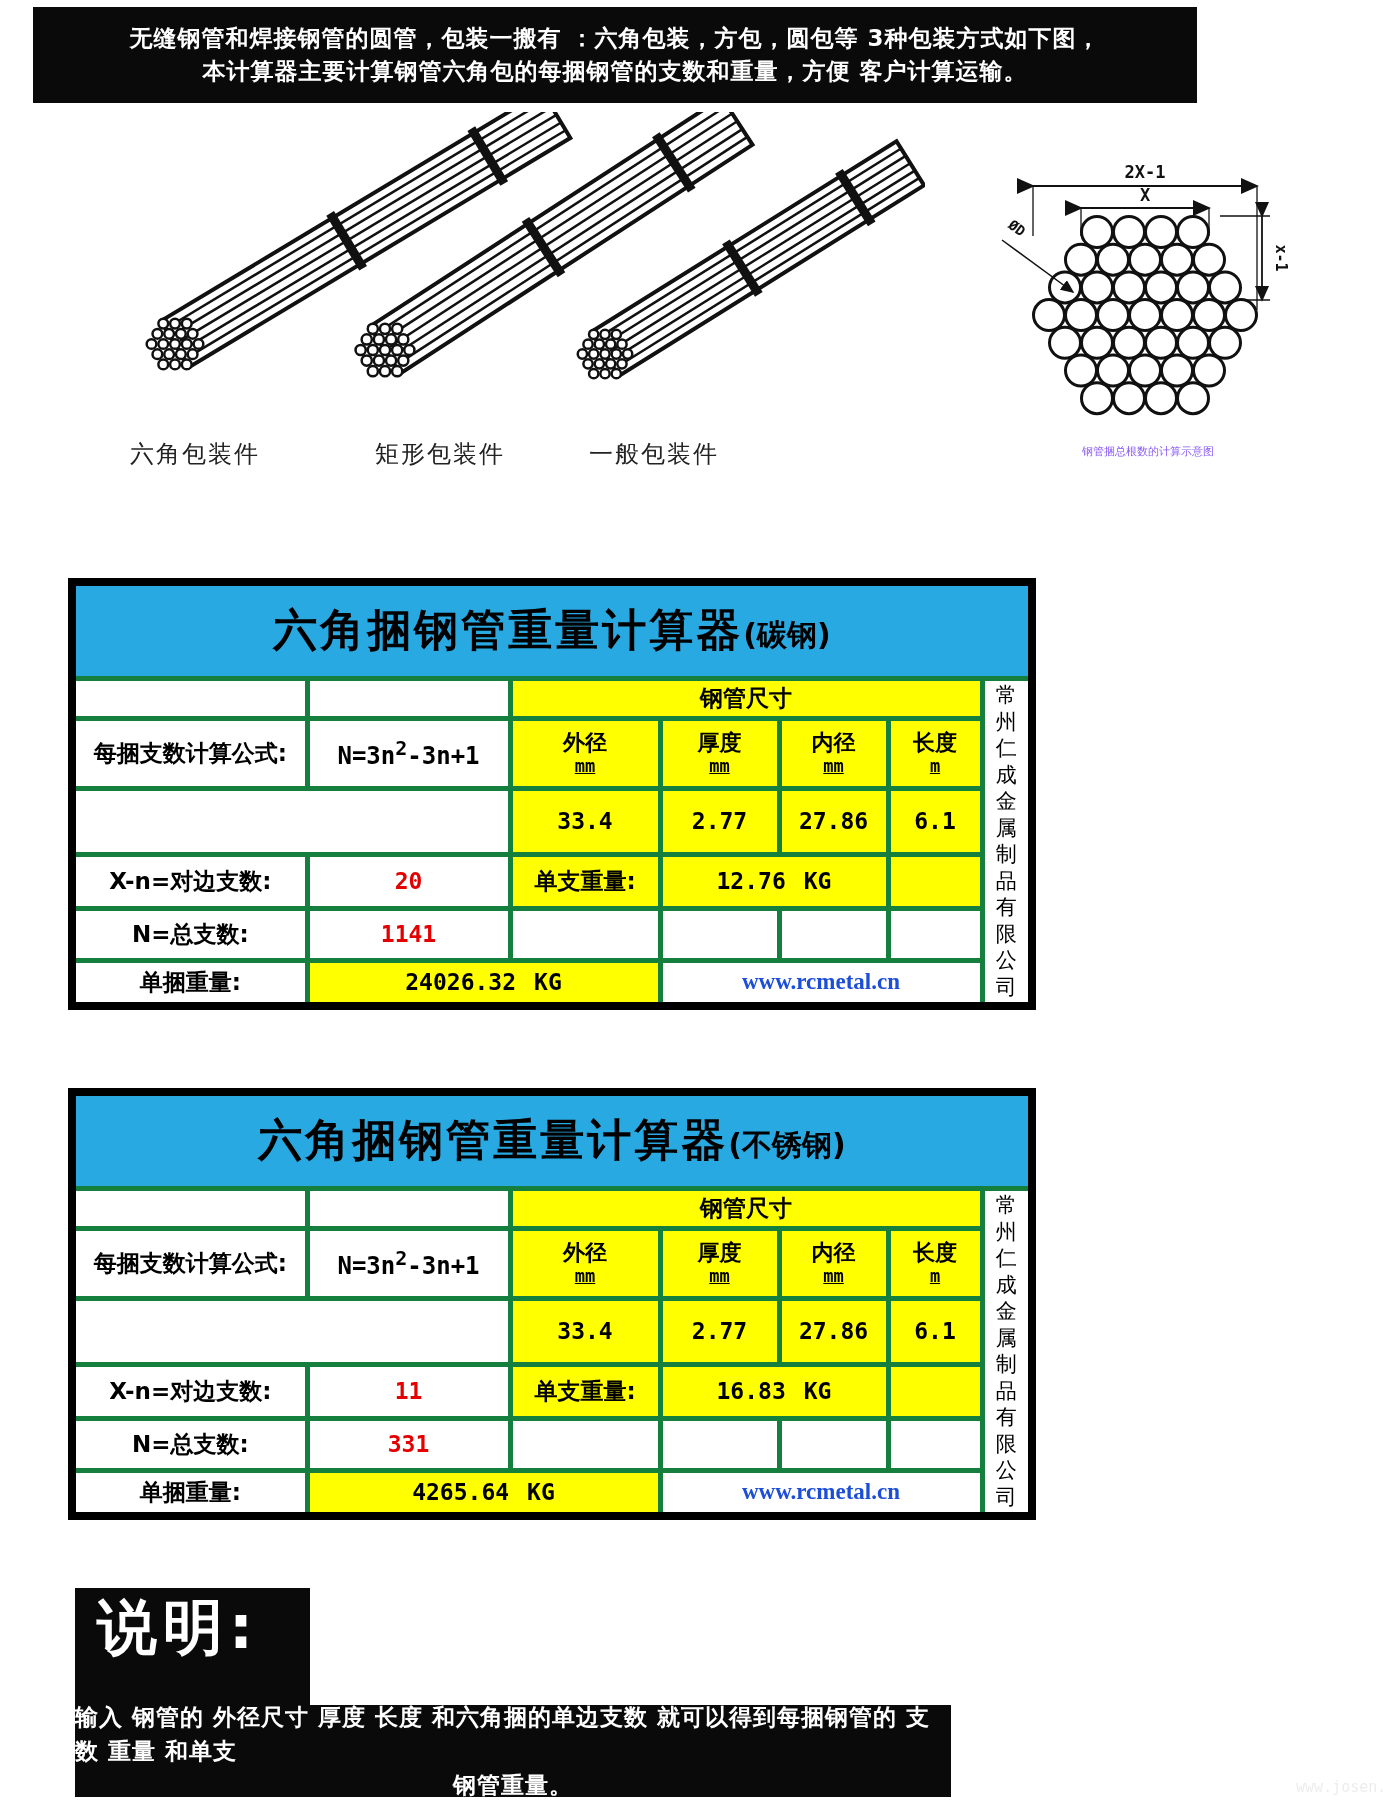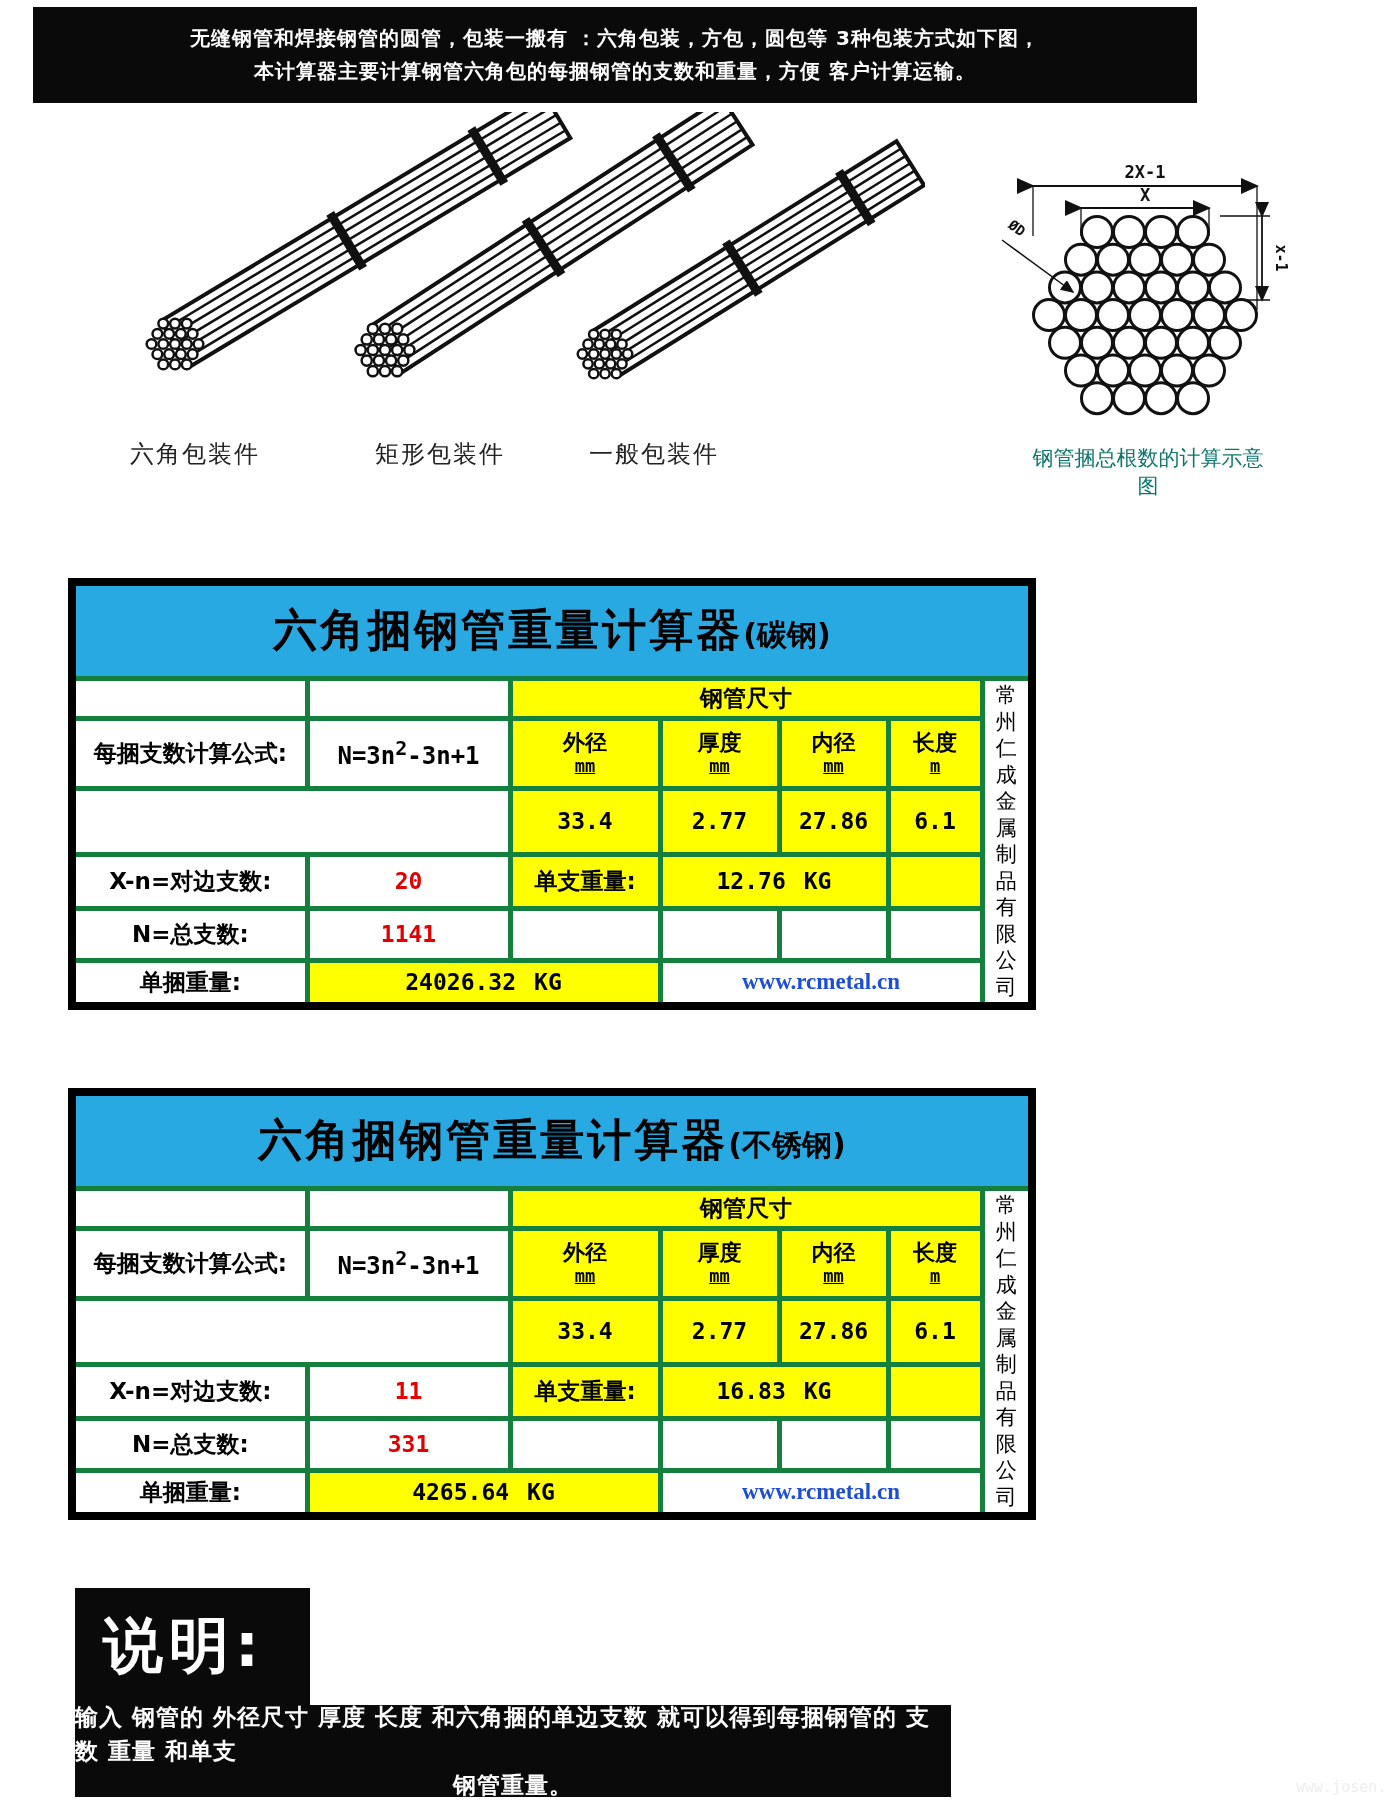--- a/index.html
+++ b/index.html
@@ -1,29 +1,29 @@
 <!DOCTYPE html>
 <html><head>
 <meta charset="utf-8">
 <style>
   html,body{margin:0;padding:0;background:#fff;}
   body{width:1386px;height:1801px;position:relative;font-family:"DejaVu Sans",sans-serif;color:#000;overflow:hidden;}
 
   
   .banner{position:absolute;left:33px;top:7px;width:1164px;height:96px;background:#0a0a0a;
     color:#fff;display:flex;flex-direction:column;justify-content:center;align-items:center;
-    font-size:20px;font-weight:bold;line-height:33px;letter-spacing:1px;}
+    font-size:23px;font-weight:bold;line-height:33px;letter-spacing:1px;}
 
   
   .bundles-svg{position:absolute;left:85px;top:112px;}
   .bundle-label{position:absolute;top:438px;width:200px;text-align:center;font-size:24px;
     font-family:"DejaVu Serif",serif;color:#222;letter-spacing:2px;}
   .hex-svg{position:absolute;left:940px;top:140px;}
   .hex-caption{position:absolute;left:1028px;top:444px;width:240px;text-align:center;
-    font-size:21px;color:#0f766e;font-family:"DejaVu Serif",serif;}
+    font-size:11px;color:#8b5cf6;font-family:"DejaVu Serif",serif;}
 
   
   table.calc{position:absolute;left:68px;border-collapse:collapse;table-layout:fixed;
     border:8px solid #000;background:#fff;}
   table.calc td{border:5px solid #15803d;padding:0;text-align:center;vertical-align:middle;overflow:hidden;
     font-size:23px;font-weight:bold;}
   .rt{height:96px;} .r1{height:40px;} .r2{height:70px;} .r3{height:66px;}
   .r4{height:54px;} .r5{height:52px;} .r6{height:46px;}
   td.ttl{background:#29a9e2;}
   td.ttl .t1{font-size:44px;font-weight:bold;letter-spacing:3px;}
@@ -36,21 +36,21 @@
   .red{color:#e40000;}
   .kg{margin-left:18px;}
   .lbl{font-size:22px;}
   .lbl-left{text-align:left;padding-left:4px;}
   td.site{font-family:Liberation Serif, serif;font-weight:normal;font-size:21px;color:#1d4ed8;}
   td.company{background:#fff;}
   .vert{width:30px;margin:0 auto;font-size:21px;line-height:26.5px;word-break:break-all;font-weight:normal;}
 
   
   .note-box{position:absolute;left:75px;top:1588px;width:235px;height:117px;background:#0a0a0a;
-    color:#fff;display:flex;align-items:center;padding-left:28px;box-sizing:border-box;
+    color:#fff;display:flex;padding-left:22px;box-sizing:border-box;
     font-size:60px;font-weight:bold;letter-spacing:6px;}
   .foot-box{position:absolute;left:75px;top:1705px;width:876px;height:92px;background:#0a0a0a;
     color:#fff;display:flex;flex-direction:column;justify-content:center;align-items:center;
     font-size:23px;font-weight:bold;line-height:34px;letter-spacing:1px;}
   .watermark{position:absolute;left:1296px;top:1778px;font-size:15px;color:#ededed;
     font-family:"DejaVu Sans Mono",monospace;}
 
   svg text{font-family:"DejaVu Sans Mono",monospace;}
 </style>
 </head>

